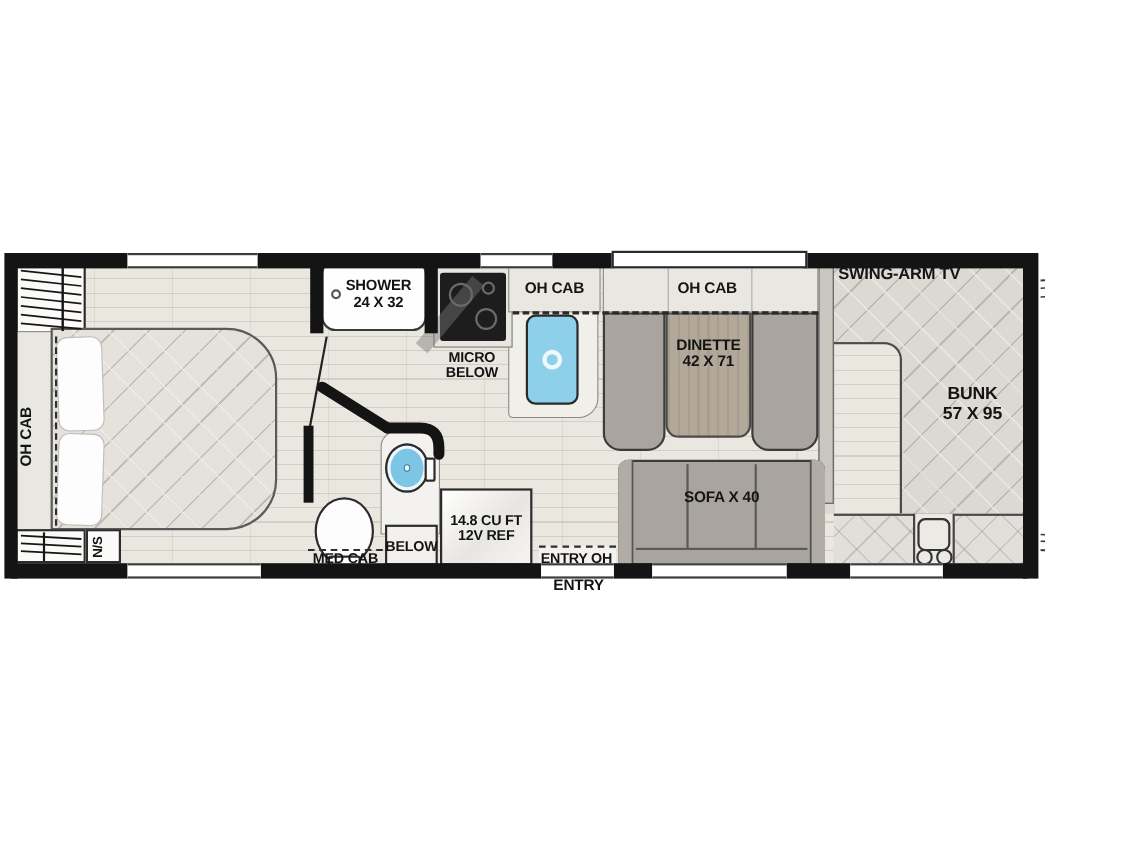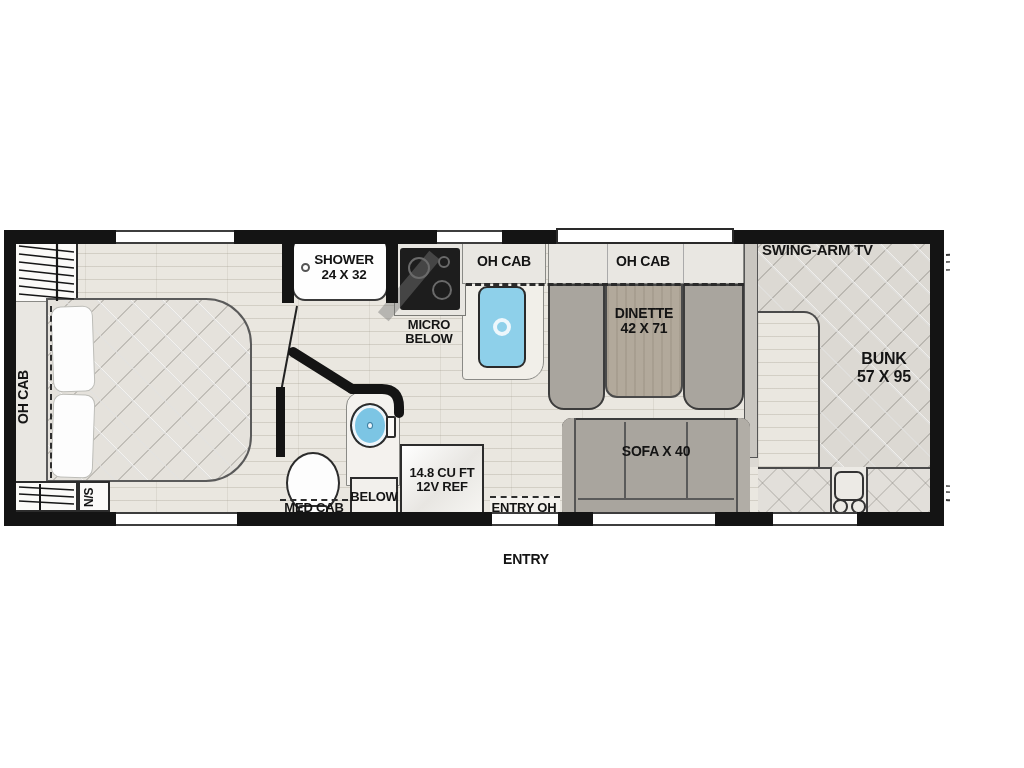--- a/index.html
+++ b/index.html
@@ -137,21 +137,21 @@
   <div class="abs" style="left:736px;top:418px;width:14px;height:96px;background:#b1ada6;border-left:2px solid #555;border-radius:0 9px 4px 0;z-index:13;"></div>
   <div class="abs" style="left:624px;top:422px;width:2px;height:78px;background:#5a5a5a;z-index:13;"></div>
   <div class="abs" style="left:686px;top:422px;width:2px;height:78px;background:#5a5a5a;z-index:13;"></div>
   <div class="abs" style="left:578px;top:498px;width:156px;height:0;border-top:2px solid #5a5a5a;z-index:13;"></div>
   <div class="lbl" style="left:596px;top:444px;width:120px;font-size:14px;z-index:42;">
     <span>SOFA X 40</span></div>
 
   <div class="abs" style="left:490px;top:496px;width:70px;height:18px;background:#f4f2ee;border-top:2px dashed #2e2e2e;z-index:14;"></div>
   <div class="lbl" style="left:486px;top:501px;width:76px;font-size:13px;z-index:41;">
     <span>ENTRY OH</span></div>
-  <div class="lbl" style="left:492px;top:552px;width:68px;font-size:14px;z-index:41;">
+  <div class="lbl" style="left:492px;top:524px;width:68px;font-size:14px;z-index:41;">
     <span>ENTRY</span></div>
 
   <div class="abs wall" style="left:4px;top:230px;width:12px;height:296px;"></div>
   <div class="abs wall" style="left:930px;top:230px;width:14px;height:296px;"></div>
 
   <div class="abs wall" style="left:10px;top:230px;width:106px;height:14px;"></div>
   <div class="abs win" style="left:116px;top:230px;width:118px;height:14px;"></div>
   <div class="abs wall" style="left:234px;top:230px;width:203px;height:14px;"></div>
   <div class="abs win" style="left:437px;top:230px;width:65px;height:14px;"></div>
   <div class="abs wall" style="left:502px;top:230px;width:56px;height:14px;"></div>

